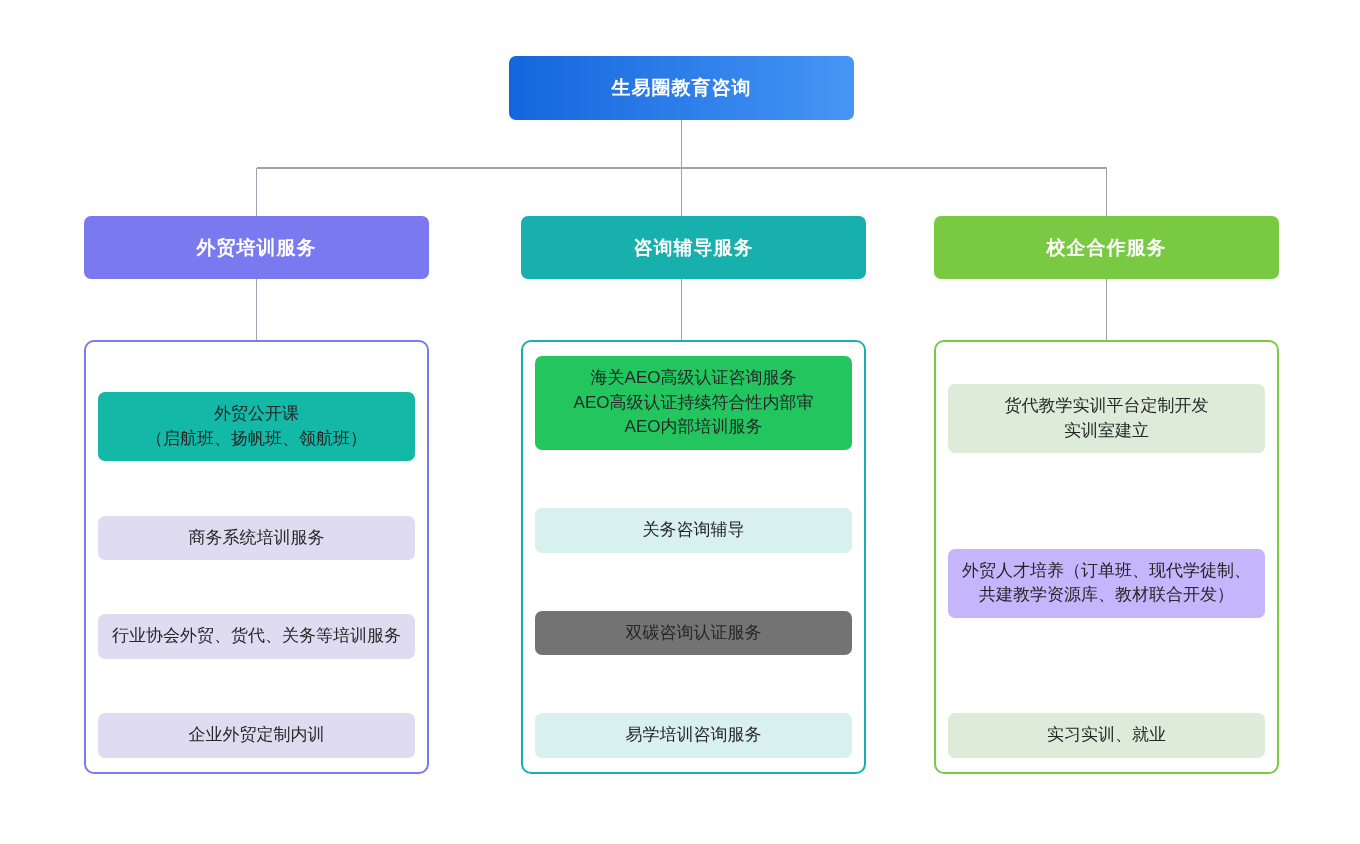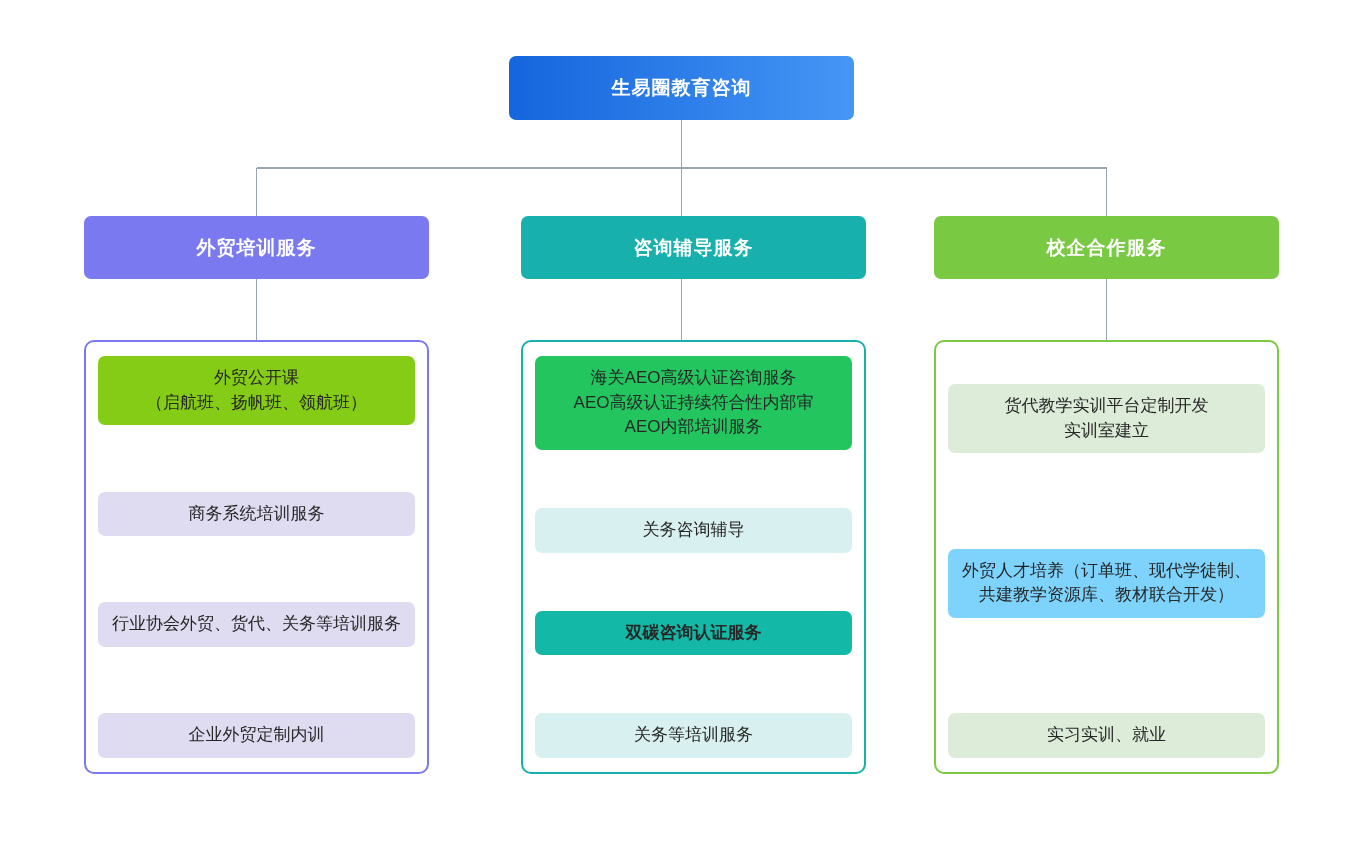--- a/index.html
+++ b/index.html
@@ -128,40 +128,40 @@
       <line x1="681.5" y1="279" x2="681.5" y2="340"></line>
       <line x1="1106.5" y1="279" x2="1106.5" y2="340"></line>
     </g>
   </svg>
 
   <div class="root-node" id="root-node" style="background: linear-gradient(90deg, rgb(21, 101, 221) 0%, rgb(69, 150, 245) 100%);">生易圈教育咨询</div>
 
   <div class="branch-header theme-purple col-1" style="background: rgb(122, 121, 239);">外贸培训服务</div>
 
   <div class="branch-panel theme-purple col-1" style="border-color: rgb(122, 121, 239);">
-    <div class="leaf-item theme-purple" style="background: #84cc16;">外贸公开课
+    <div class="leaf-item theme-purple" style="background: #14b8a6; margin-top: 36px;">外贸公开课
 （启航班、扬帆班、领航班）</div>
     <div class="leaf-item theme-purple" style="background: rgb(223, 220, 242);">商务系统培训服务</div>
     <div class="leaf-item theme-purple" style="background: rgb(223, 220, 242);">行业协会外贸、货代、关务等培训服务</div>
     <div class="leaf-item theme-purple" style="background: rgb(223, 220, 242);">企业外贸定制内训</div>
   </div>
 
   <div class="branch-header theme-teal col-2" style="background: rgb(23, 176, 172);">咨询辅导服务</div>
 
   <div class="branch-panel theme-teal col-2" style="border-color: rgb(23, 176, 172);">
     <div class="leaf-item theme-teal" style="background: #22c55e;">海关AEO高级认证咨询服务
 AEO高级认证持续符合性内部审
 AEO内部培训服务</div>
     <div class="leaf-item theme-teal" style="background: rgb(216, 240, 239);">关务咨询辅导</div>
-    <div class="leaf-item theme-teal" style="background: #14b8a6; font-weight: bold;">双碳咨询认证服务</div>
-    <div class="leaf-item theme-teal" style="background: rgb(216, 240, 239);">关务等培训服务</div>
+    <div class="leaf-item theme-teal" style="background: #737373;">双碳咨询认证服务</div>
+    <div class="leaf-item theme-teal" style="background: rgb(216, 240, 239);">易学培训咨询服务</div>
   </div>
 
   <div class="branch-header theme-green col-3" style="background: rgb(122, 201, 67); font-family: Liberation Serif, serif;">校企合作服务</div>
 
   <div class="branch-panel theme-green col-3" style="border-color: rgb(122, 201, 67);">
     <div class="leaf-item theme-green" style="background: rgb(220, 236, 217); margin-top: 28px;">货代教学实训平台定制开发
 实训室建立</div>
-    <div class="leaf-item theme-green" style="background: #7dd3fc;">外贸人才培养（订单班、现代学徒制、共建教学资源库、教材联合开发）</div>
+    <div class="leaf-item theme-green" style="background: #c4b5fd;">外贸人才培养（订单班、现代学徒制、共建教学资源库、教材联合开发）</div>
     <div class="leaf-item theme-green" style="background: rgb(220, 236, 217);">实习实训、就业</div>
   </div>
 
 </div>
 
 </body></html>

